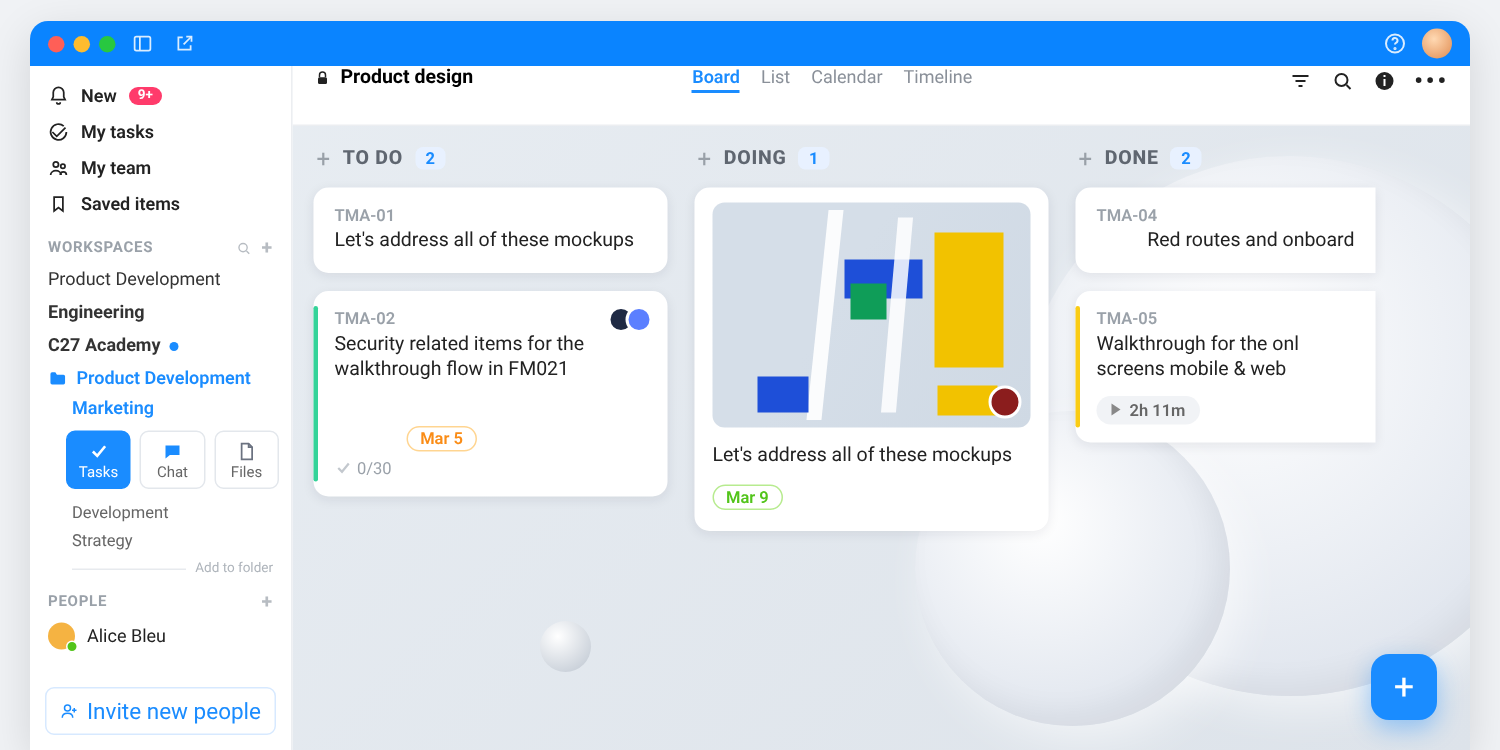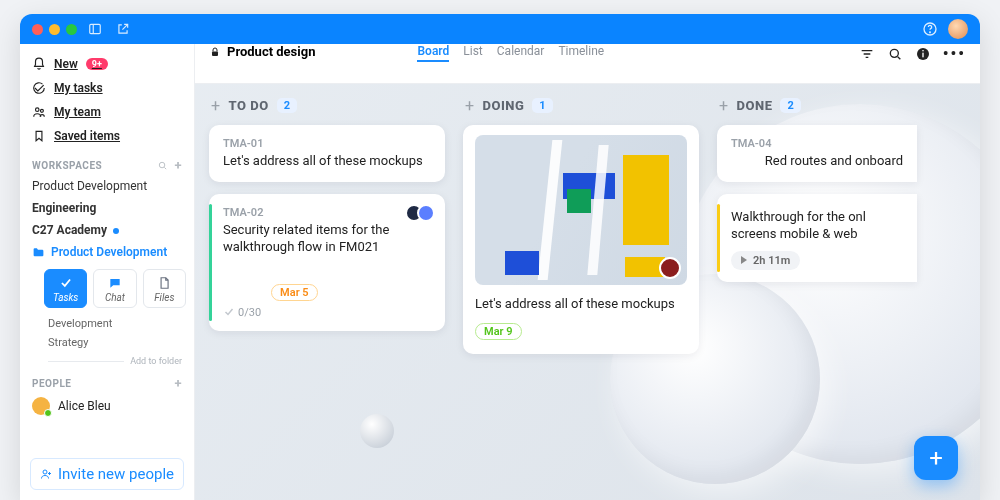--- a/index.html
+++ b/index.html
@@ -12,46 +12,46 @@
   .traffic { display:flex; gap:6px; }
   .dot { width:11px; height:11px; border-radius:50%; }
   .dot.r{background:#ff5f57}.dot.y{background:#febc2e}.dot.g{background:#28c840}
   .titlebar .icon-btn { width:20px; height:20px; display:flex; align-items:center; justify-content:center; color:#fff; opacity:.85; }
   .spacer{flex:1}
   .avatar { width:20px; height:20px; border-radius:50%; background:#f4a; display:inline-block; }
   .body { display:flex; height: calc(100% - 30px); }
   
   .sidebar { width: 175px; background:#fff; border-right:1px solid #eceef1; display:flex; flex-direction:column; font-size:12px; color:#222; overflow:hidden;}
   .side-top { padding: 8px 10px 4px 10px; }
-  .nav-item { display:flex; align-items:center; gap:8px; padding:5px 2px; font-weight:600; color:#222; cursor:pointer;text-decoration:underline;}
+  .nav-item { display:flex; align-items:center; gap:8px; padding:5px 2px; font-weight:600; color:#222; cursor:pointer;}
   .nav-item svg { width:14px; height:14px; stroke:#222; stroke-width:2; fill:none; }
   .badge { background:#ff3b6b; color:#fff; border-radius:9px; font-size:9px; padding:1px 6px; font-weight:700; }
   .section-title { display:flex; align-items:center; font-size:10px; font-weight:700; color:#9aa1a9; letter-spacing:.5px; padding:8px 12px 4px;}
   .section-title .muted-icons { margin-left:auto; display:flex; gap:6px; color:#b7bcc2;}
   .ws-item { padding:4px 12px; font-size:12px; color:#333; cursor:pointer;}
   .ws-item.bold { font-weight:700; }
   .ws-item.dot-after::after{ content:""; display:inline-block; width:6px; height:6px; background:#1a8cff; border-radius:50%; margin-left:6px; vertical-align:middle;}
   .folder { display:flex; align-items:center; gap:6px; padding:4px 12px; color:#1a8cff; font-size:12px; font-weight:600; }
   .subfolder { padding:2px 12px 2px 28px; font-size:12px; color:#1a8cff; font-weight:600;}
-  .tabs3 { display:flex; gap:6px; padding:6px 8px 6px 24px;font-style:italic; }
+  .tabs3 { display:flex; gap:6px; padding:6px 8px 6px 24px; }
   .tab3 { flex:1; border:1px solid #e3e7ec; border-radius:6px; padding:6px 2px 4px; display:flex; flex-direction:column; align-items:center; font-size:10px; color:#666; background:#fff; cursor:pointer; }
   .tab3.active { background:#1a8cff; color:#fff; border-color:#1a8cff;}
   .tab3 .ticon{ width:14px; height:14px; margin-bottom:2px; }
   .subtext { padding:3px 12px 3px 28px; font-size:11px; color:#666; }
   .addfolder { padding:4px 12px 4px 28px; font-size:9px; color:#aeb4bb; display:flex; align-items:center;}
   .addfolder .line{ flex:1; height:1px; background:#e7eaee; margin-right:6px;}
   .people-row { display:flex; align-items:center; gap:8px; padding:4px 12px; font-size:12px; }
   .pavatar { width:18px; height:18px; border-radius:50%; position:relative; display:inline-block; }
   .pavatar .status { position:absolute; right:-2px; bottom:-2px; width:8px; height:8px; border-radius:50%; border:1.5px solid #fff; }
   .invite { margin:auto 10px 10px; border:1px solid #d7e9ff; color:#1a8cff; border-radius:6px; padding:6px; display:flex; align-items:center; justify-content:center; gap:6px; font-size:15px; background:#fff;}
   
   .main { flex:1; position:relative; overflow:hidden; }
   .mainhead { height:40px; background:#fff; border-bottom:1px solid #eceef1; display:flex; align-items:flex-start; padding:0 14px; gap:26px;}
   .mh-title { display:flex; align-items:center; gap:6px; font-weight:700; font-size:13px;}
-  .viewtabs { display:flex; gap:14px; margin-left:76px; font-size:12px; color:#8a9099; }
+  .viewtabs { display:flex; gap:14px; margin-left:120px; font-size:12px; color:#8a9099; }
   .vtab { padding-bottom:2px; cursor:pointer;}
   .vtab.active { color:#1a8cff; border-bottom:2px solid #1a8cff; font-weight:600;}
   .mh-right { margin-left:auto; display:flex; gap:12px; align-items:center; color:#222;}
   .mh-right .icn{ width:16px; height:16px; }
   .dots3{ letter-spacing:2px; font-weight:700; }
   .board { display:flex; gap:18px; padding:12px 14px; height:calc(100% - 40px); align-items:flex-start; }
   .column { width:236px; }
   .colhead { display:flex; align-items:center; gap:8px; font-size:13px; font-weight:800; color:#5f6670; letter-spacing:.5px; padding:0 2px 10px;}
   .colhead .plus{ color:#99a0a8; font-weight:400; font-size:16px;}
   .count { background:#e8f1ff; color:#1a8cff; border-radius:5px; font-size:11px; font-weight:700; padding:1px 7px;}
@@ -159,20 +159,21 @@
       <div class="ws-item">Product Development</div>
       <div class="ws-item bold">Engineering</div>
       <div class="ws-item bold dot-after">C27 Academy</div>
 
       <div class="folder">
         <svg width="13" height="13" viewBox="0 0 24 24" fill="#1a8cff">
             <path d="M3 6a2 2 0 0 1 2-2h4l2 3h8a2 2 0 0 1 2 2v8a2 2 0 0 1-2 2H5a2 2 0 0 1-2-2z"></path>
           </svg>
         <span>Product Development</span>
       </div>
+      <div class="subfolder">Marketing</div>
 
       <div class="tabs3">
         <div class="tab3 active">
           <svg class="ticon" viewBox="0 0 24 24" fill="none" stroke="white" stroke-width="3">
               <path d="M5 12l5 5 9-11"></path>
             </svg>
           <span>Tasks</span>
         </div>
         <div class="tab3">
           <svg class="ticon" viewBox="0 0 24 24" fill="#1a8cff">
@@ -315,20 +316,21 @@
               <span class="plus">+</span>
               <span>DONE</span>
               <span class="count">2</span>
             </div>
           <div class="card" style="border-radius:10px 0 0 10px;">
             <div class="tid">TMA-04</div>
             <div class="ttitle" style="white-space:nowrap;overflow:hidden;text-align:right;">Red routes and onboard</div>
           </div>
           <div class="card" style="border-radius:10px 0 0 10px;">
             <div class="stripe" style="background:#facc15"></div>
+            <div class="tid">TMA-05</div>
             <div class="ttitle">Walkthrough for the onl screens mobile &amp; web</div>
             <div class="timer">
                 <span class="play"></span>
                 <span>2h 11m</span>
               </div>
           </div>
         </div>
       </div>
 
       <div class="fab">

